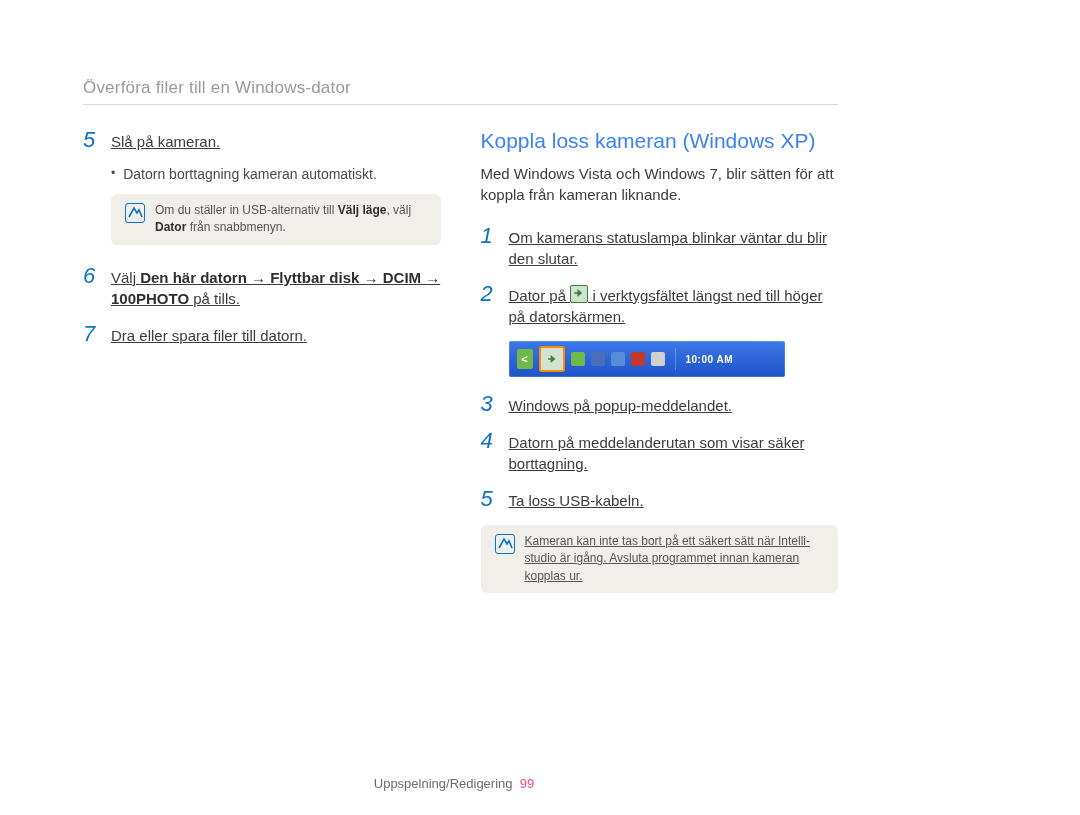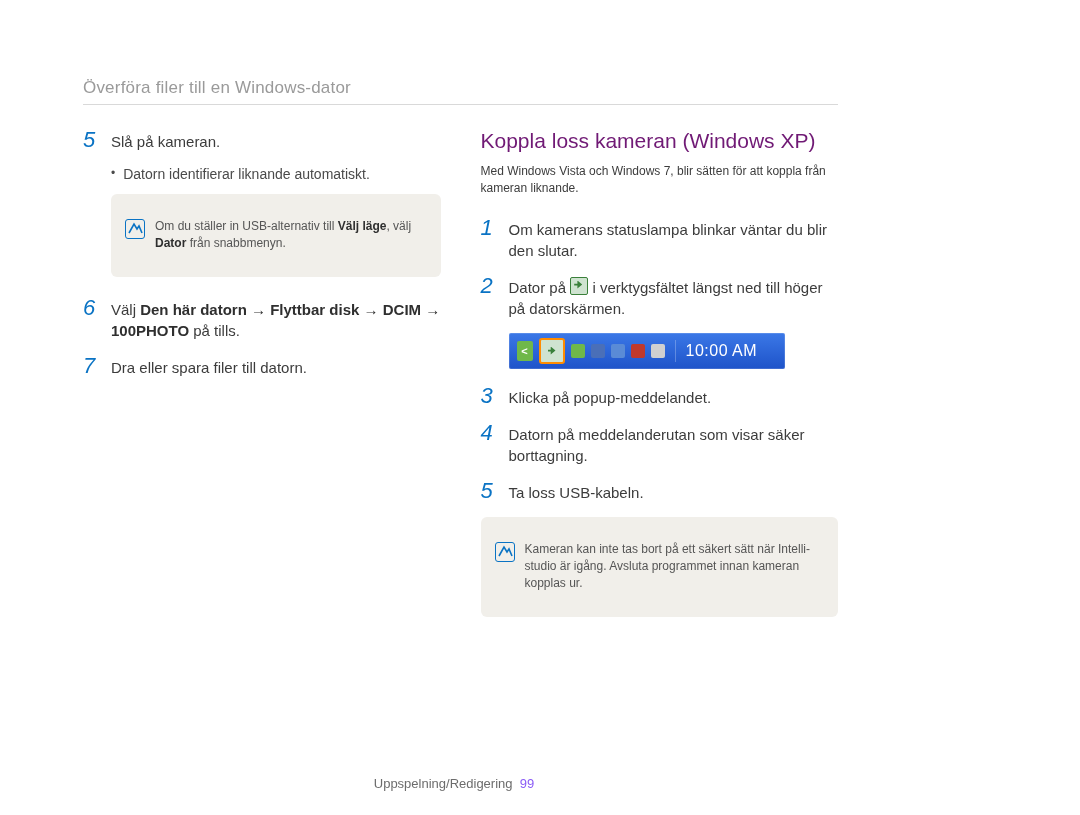--- a/index.html
+++ b/index.html
@@ -49,61 +49,62 @@
     font-size: 22px;
     font-style: italic;
     color: #0a73c4;
     font-weight: 400;
     line-height: 1;
     min-width: 16px;
   }
   .step .body {
     flex: 1;
     padding-top: 2px;
+    text-decoration: underline;
   }
   .bullet {
     display: flex;
     gap: 8px;
     font-size: 14px;
     margin: 2px 0 12px 28px;
     color: #4a4a4a;
   }
   .bullet .dot {
     font-size: 12px;
   }
   .note {
     display: flex;
     align-items: flex-start;
     gap: 10px;
     background: #f1efea;
     border-radius: 6px;
-    padding: 24px 14px;
+    padding: 8px 14px;
     margin: 0 0 20px 28px;
     font-size: 12px;
     color: #555;
     line-height: 1.45;
   }
   .note-icon {
     width: 18px;
     height: 18px;
     flex: 0 0 18px;
     border: 1.5px solid #0a73c4;
     border-radius: 3px;
     margin-top: 1px;
     position: relative;
   }
   .note-icon svg { display:block; }
   .h2 {
     font-size: 21px;
     font-weight: 400;
-    color: #701a75;
+    color: #3b82f6;
     margin: 0 0 10px 0;
   }
   .intro {
-    font-size: 12px;
+    font-size: 15px;
     line-height: 1.4;
     margin-bottom: 20px;
   }
   .tray-illustration {
     margin: 6px 0 12px 28px;
     width: 260px;
     height: 36px;
     background: linear-gradient(#3b78e7, #1e53c9);
     border-radius: 2px;
     display: flex;
@@ -131,22 +132,22 @@
     border-radius: 2px;
   }
   .tray-illustration .sep {
     flex: 0 0 1px;
     height: 22px;
     background: rgba(255,255,255,0.25);
     margin: 0 4px;
   }
   .tray-illustration .clock {
     color: #fff;
-    font-size: 16px;
-    font-weight: 400;
+    font-size: 10px;
+    font-weight: 700;
     letter-spacing: 0.5px;
   }
   .inline-icon {
     display: inline-block;
     vertical-align: -2px;
     width: 16px;
     height: 16px;
     background: #cfe3d0;
     border: 1px solid #3a803a;
     border-radius: 2px;
@@ -163,44 +164,44 @@
   .footer {
     position: absolute;
     bottom: 24px;
     left: 0;
     width: 100%;
     text-align: center;
     font-size: 13px;
     color: #6c6c6c;
   }
   .footer .pg {
-    color: #8b5cf6;
-  }
-
-  .col-right .note { margin-left: 0; margin-top: 14px; }
+    color: #ec4899;
+  }
+
+  .col-right .note { margin-left: 0; margin-top: 14px; text-decoration: underline; }
   .col-right .tray-illustration { margin-left: 28px; margin-bottom: 16px; }
 </style>
 </head>
 <body>
 
 <div class="page">
   <div class="header">Överföra filer till en Windows-dator</div>
   <hr class="rule">
 
   <div class="columns">
 
     <div class="col">
 
       <div class="step">
         <div class="num">5</div>
         <div class="body">Slå på kameran.</div>
       </div>
       <div class="bullet">
         <span class="dot">•</span>
-        <span>Datorn identifierar liknande automatiskt.</span>
+        <span>Datorn borttagning kameran automatiskt.</span>
       </div>
       <div class="note">
         <span class="note-icon">
           <svg viewBox="0 0 18 18">
               <path d="M3 13 L8 4 L11 9 L13 6 L16 13" fill="none" stroke="#0a73c4" stroke-width="1.6"></path>
             </svg>
         </span>
         <span>
           <span>Om du ställer in USB-alternativ till </span><b>Välj läge</b><span>, välj </span><b>Dator</b><span> från snabbmenyn.</span>
         </span>
@@ -247,21 +248,21 @@
         <span class="ic" style="background:#4a6fb8"></span>
         <span class="ic" style="background:#5a8bd6"></span>
         <span class="ic" style="background:#c0392b"></span>
         <span class="ic" style="background:#d0d0d0"></span>
         <span class="sep"></span>
         <span class="clock">10:00 AM</span>
       </div>
 
       <div class="step">
         <div class="num">3</div>
-        <div class="body">Klicka på popup-meddelandet.</div>
+        <div class="body">Windows på popup-meddelandet.</div>
       </div>
 
       <div class="step">
         <div class="num">4</div>
         <div class="body">Datorn på meddelanderutan som visar säker borttagning.</div>
       </div>
 
       <div class="step">
         <div class="num">5</div>
         <div class="body">Ta loss USB-kabeln.</div>

